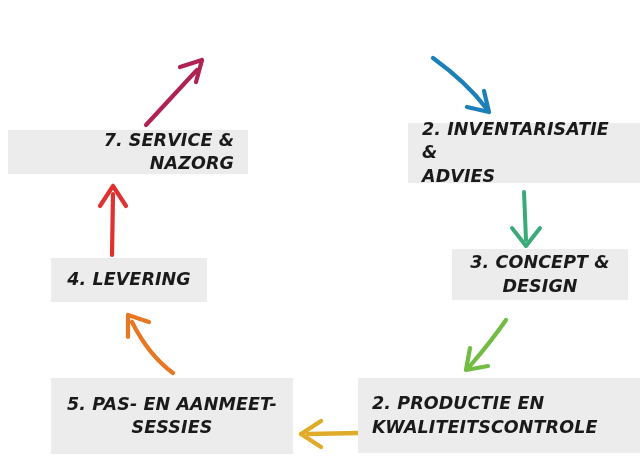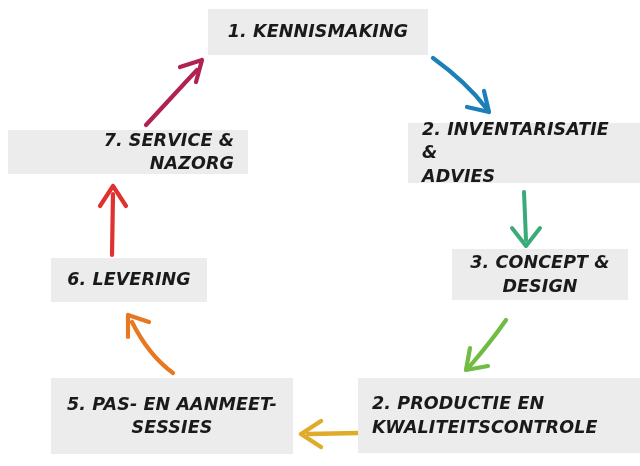--- a/index.html
+++ b/index.html
@@ -77,23 +77,20 @@
       <path d="M112,255 L113,194" fill="none" stroke="#e03131" stroke-width="4.2" stroke-linecap="round"></path>
       <path d="M113,186 L100,206 M113,186 L126,206" fill="none" stroke="#e03131" stroke-width="4.2" stroke-linecap="round" stroke-linejoin="round"></path>
     </g>
 
     <g>
       <path d="M146,125 C162,108 180,88 197,70" fill="none" stroke="#b02250" stroke-width="4.2" stroke-linecap="round"></path>
       <path d="M202,60 L180,67 M202,60 L196,82" fill="none" stroke="#b02250" stroke-width="4.2" stroke-linecap="round" stroke-linejoin="round"></path>
     </g>
   </svg>
 
-  <div class="node" id="n1">
-    <span class="label">1. KENNISMAKING</span>
-  </div>
 
   <div class="node" id="n2">
     <span class="label">2. INVENTARISATIE &amp;
  ADVIES</span>
   </div>
 
   <div class="node" id="n3">
     <span class="label">3. CONCEPT &amp;
 DESIGN</span>
   </div>
@@ -102,20 +99,20 @@
     <span class="label">2. PRODUCTIE EN
   KWALITEITSCONTROLE</span>
   </div>
 
   <div class="node" id="n5">
     <span class="label">5. PAS- EN AANMEET-
 SESSIES</span>
   </div>
 
   <div class="node" id="n6">
-    <span class="label">6. LEVERING</span>
+    <span class="label">4. LEVERING</span>
   </div>
 
   <div class="node" id="n7">
     <span class="label">7. SERVICE &amp; NAZORG</span>
   </div>
 
 </div>
 
 </body></html>

